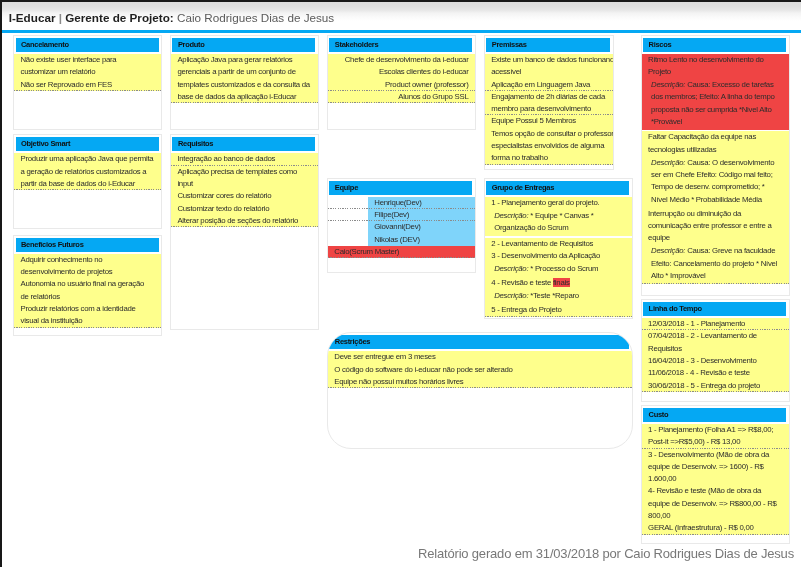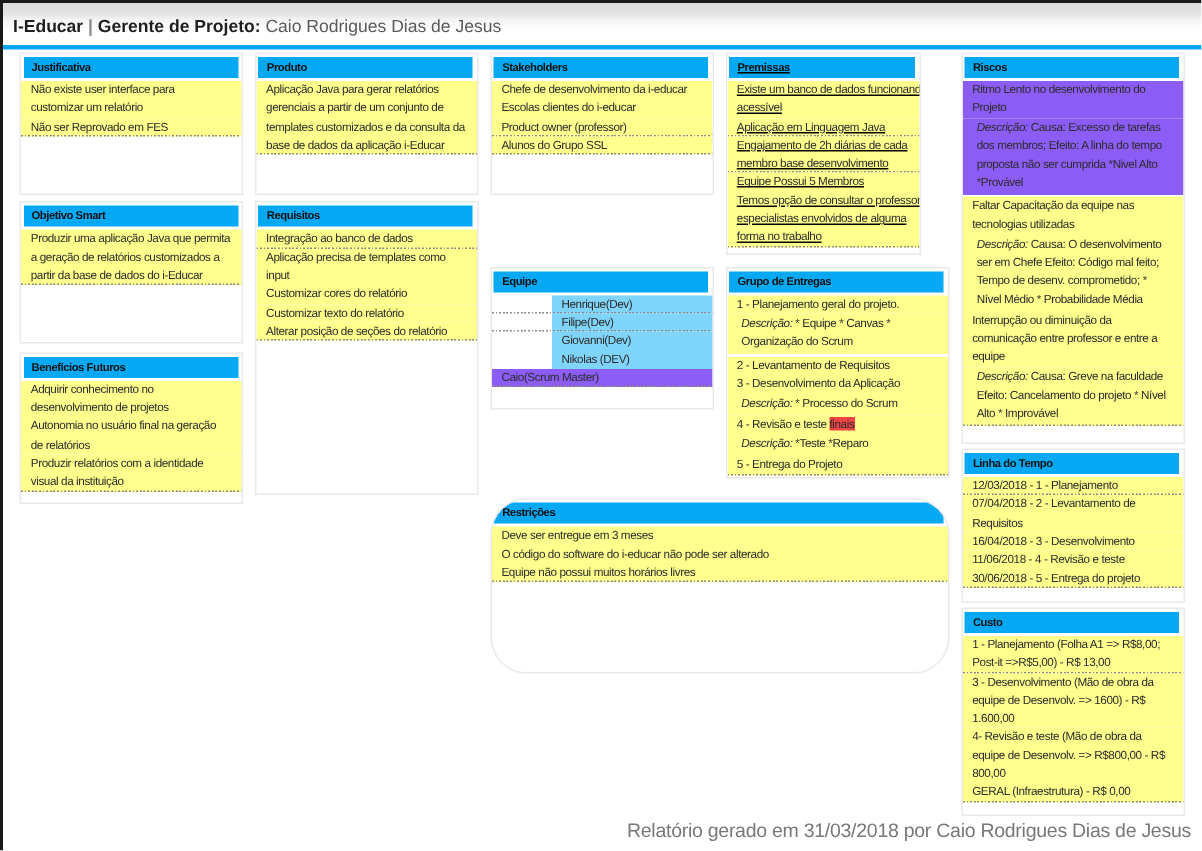--- a/index.html
+++ b/index.html
@@ -52,21 +52,21 @@
     position:relative;
   }
   .entry:after{
     content:"";position:absolute;left:0;right:0;bottom:0;height:1px;
     background-image:repeating-linear-gradient(to right,#8b8b8b 0px,#8b8b8b 1.2px,rgba(0,0,0,0) 1.2px,rgba(0,0,0,0) 2.4px);
   }
   .para{
     padding:0 6.3px 0 6.5px;
     background:#feff8c;
   }
-  .para.red{background:#8b5cf6;}
+  .para.red{background:#ef4444;}
   .para.lblue{background:#7fd4fa;margin-left:40px;}
   .line{
     font-size:7.8px;line-height:12.32px;color:#2c2c2c;letter-spacing:-0.27px;
     white-space:nowrap;
   }
   .para.desc{padding-left:9.5px;padding-top:0.6px;padding-bottom:2px;}
   .line .it{font-style:italic;}
   .line .hl{background:#ef4444;}
   #footer{
     position:absolute;right:7px;top:549px;
@@ -79,21 +79,21 @@
 <div id="page">
   <div id="edge-top"></div>
   <div id="edge-left"></div>
   <div id="titlebar">
     <div id="title"><span class="b">I-Educar</span> <span class="sep">|</span> <span class="b">Gerente de Projeto:</span> <span class="reg">Caio Rodrigues Dias de Jesus</span></div>
   </div>
   <div id="bluerule"></div>
   <div id="canvas">
       <div class="card" style="left: 13px; top: 34.8px; width: 149px; height: 95.6px;">
         <div class="card-head">
-          <span>Justificativa</span>
+          <span>Cancelamento</span>
         </div>
         <div class="entry">
           <div class="para">
             <div class="line"><span>Não existe user interface para</span></div>
             <div class="line"><span>customizar um relatório</span></div>
           </div>
           <div class="para">
             <div class="line"><span>Não ser Reprovado em FES</span></div>
           </div>
         </div>
@@ -160,21 +160,21 @@
             <div class="line"><span>Customizar cores do relatório</span></div>
           </div>
           <div class="para">
             <div class="line"><span>Customizar texto do relatório</span></div>
           </div>
           <div class="para">
             <div class="line"><span>Alterar posição de seções do relatório</span></div>
           </div>
         </div>
       </div>
-      <div class="card" style="left: 326.8px; top: 34.8px; width: 149px; height: 94.9px;">
+      <div class="card" style="left: 326.8px; top: 34.8px; width: 149px; height: 94.9px; text-align: right;">
         <div class="card-head">
           <span>Stakeholders</span>
         </div>
         <div class="entry">
           <div class="para">
             <div class="line"><span>Chefe de desenvolvimento da i-educar</span></div>
           </div>
           <div class="para">
             <div class="line"><span>Escolas clientes do i-educar</span></div>
           </div>
@@ -223,37 +223,37 @@
             <div class="line"><span>Deve ser entregue em 3 meses</span></div>
           </div>
           <div class="para">
             <div class="line"><span>O código do software do i-educar não pode ser alterado</span></div>
           </div>
           <div class="para">
             <div class="line"><span>Equipe não possui muitos horários livres</span></div>
           </div>
         </div>
       </div>
-      <div class="card" style="left: 483.7px; top: 34.8px; width: 130px; height: 134.8px; text-decoration: underline;">
+      <div class="card" style="left: 483.7px; top: 34.8px; width: 130px; height: 134.8px;">
         <div class="card-head">
           <span>Premissas</span>
         </div>
         <div class="entry">
           <div class="para">
             <div class="line"><span>Existe um banco de dados funcionando e</span></div>
             <div class="line"><span>acessível</span></div>
           </div>
           <div class="para">
             <div class="line"><span>Aplicação em Linguagem Java</span></div>
           </div>
         </div>
         <div class="entry">
           <div class="para">
             <div class="line"><span>Engajamento de 2h diárias de cada</span></div>
-            <div class="line"><span>membro base desenvolvimento</span></div>
+            <div class="line"><span>membro para desenvolvimento</span></div>
           </div>
         </div>
         <div class="entry">
           <div class="para">
             <div class="line"><span>Equipe Possui 5 Membros</span></div>
           </div>
           <div class="para">
             <div class="line"><span>Temos opção de consultar o professor e</span></div>
             <div class="line"><span>especialistas envolvidos de alguma</span></div>
             <div class="line"><span>forma no trabalho</span></div>

